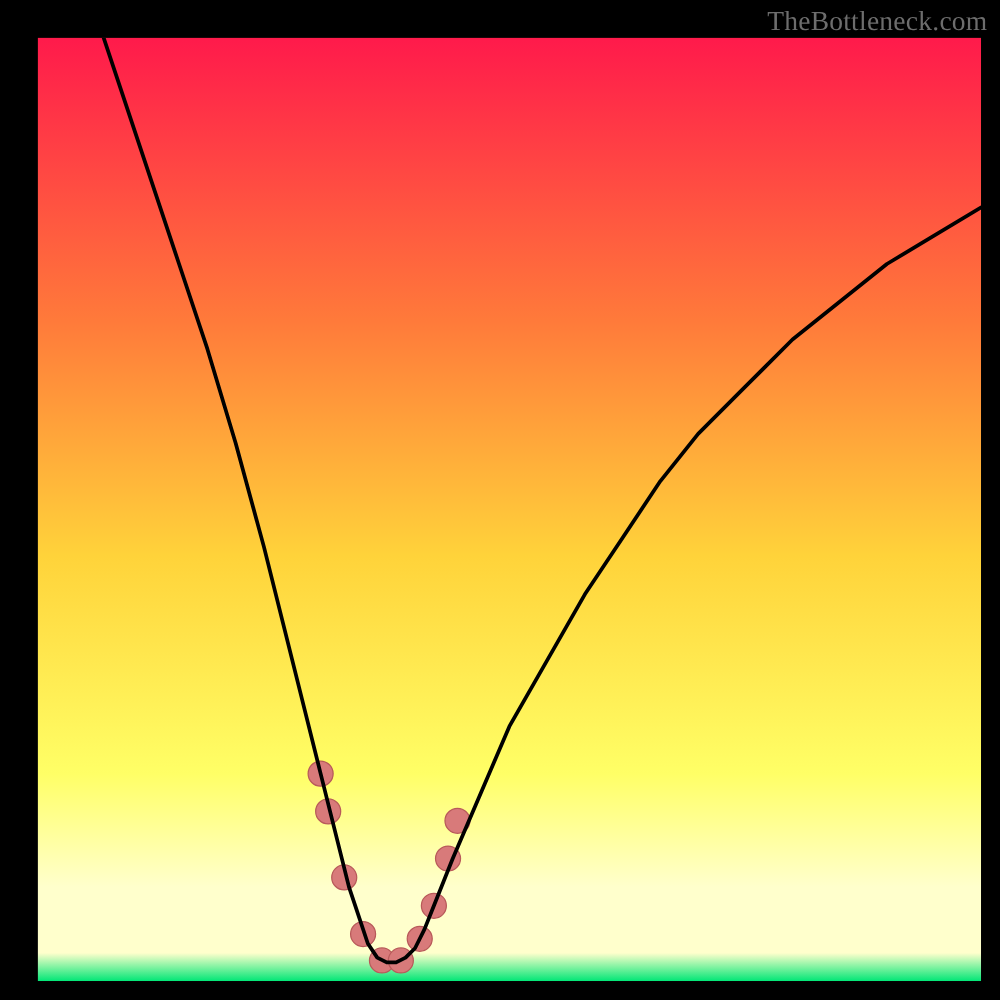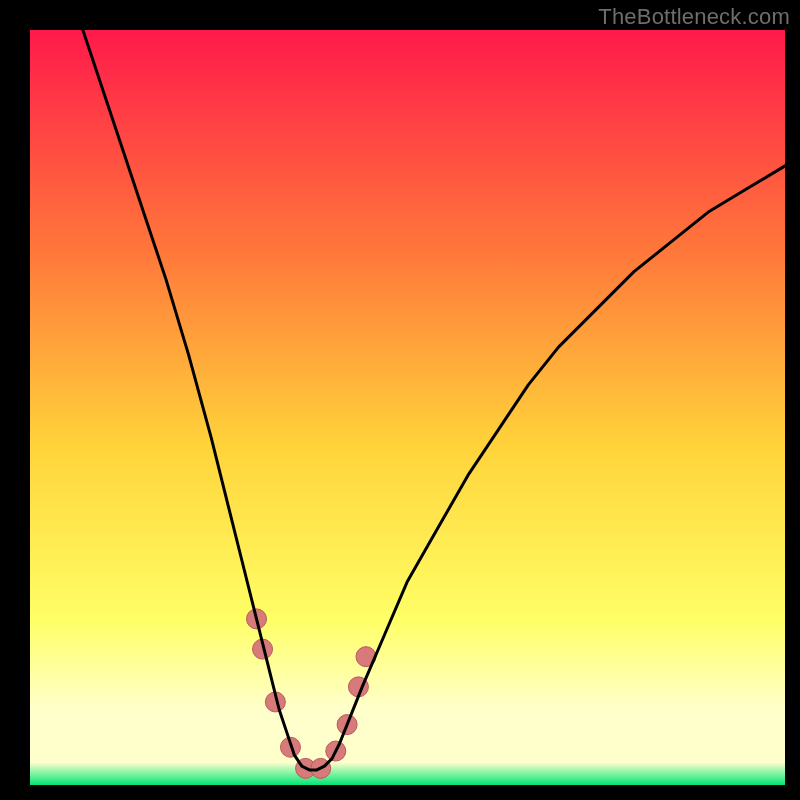--- a/index.html
+++ b/index.html
@@ -20,21 +20,21 @@
   }
   .plot-area {
     position: absolute;
     overflow: hidden;
   }
   .watermark {
     position: absolute;
     right: 10px;
     top: 4px;
     color: #6d6d6d;
-    font-family: Liberation Sans, sans-serif;
+    font-family: Liberation Serif, serif;
     font-size: 22px;
     font-weight: 500;
     letter-spacing: 0.2px;
   }
 </style>
 </head>
 <body>
 
 <div class="frame">
 

